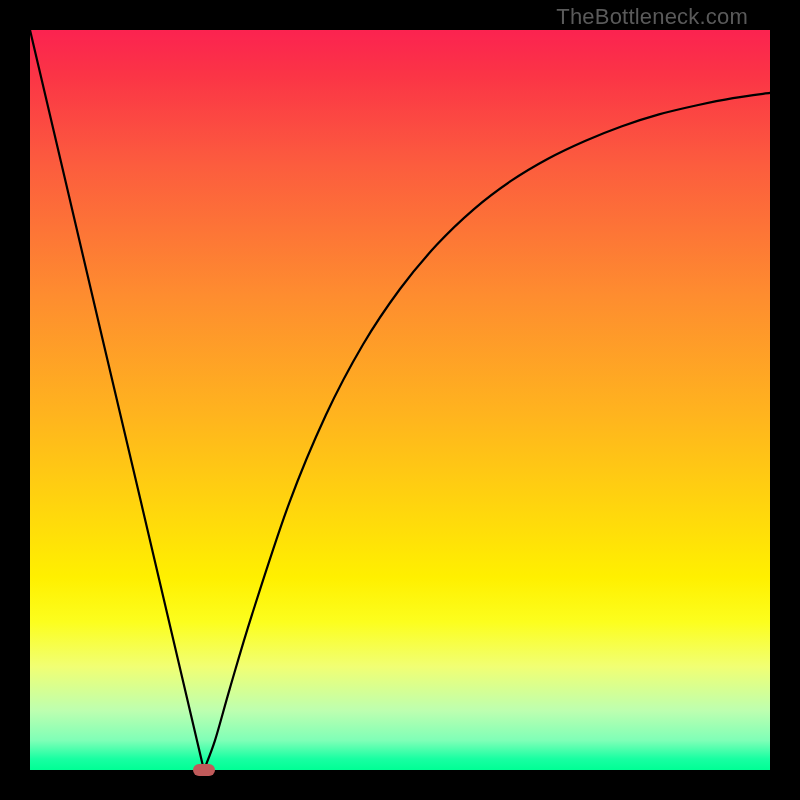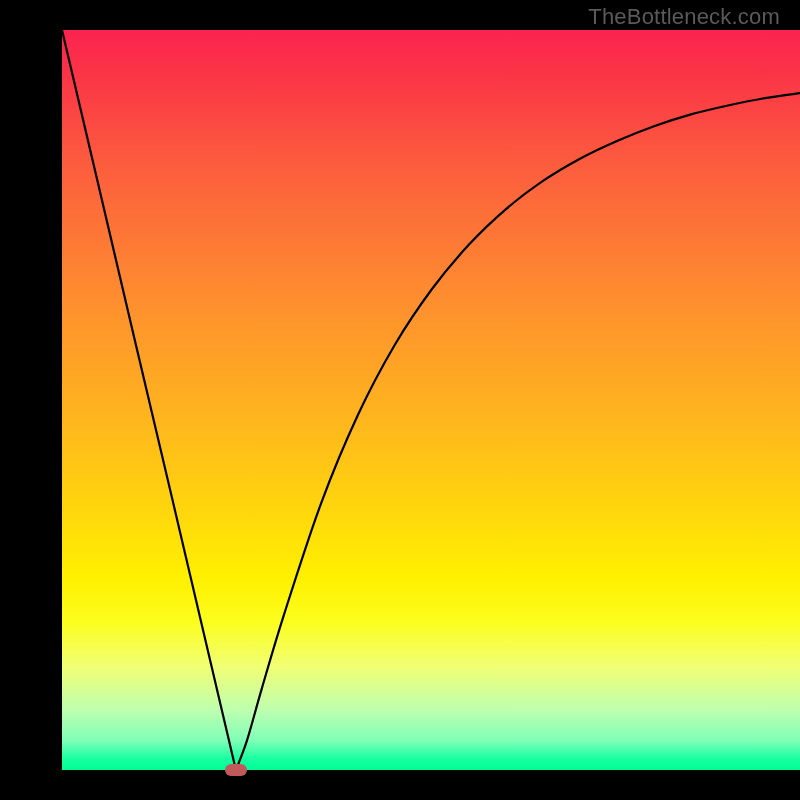--- a/index.html
+++ b/index.html
@@ -8,21 +8,20 @@
     width: 800px;
     height: 800px;
     background: #000;
     font-family: Arial, Helvetica, sans-serif;
     overflow: hidden;
   }
   .frame {
     position: relative;
     width: 760px;
     height: 800px;
-    margin-left: 32px;
   }
   .plot-area {
     position: absolute;
     left: 30px;
     top: 30px;
     width: 740px;
     height: 740px;
     
     background: linear-gradient(to bottom,
       #fb2350 0%,

